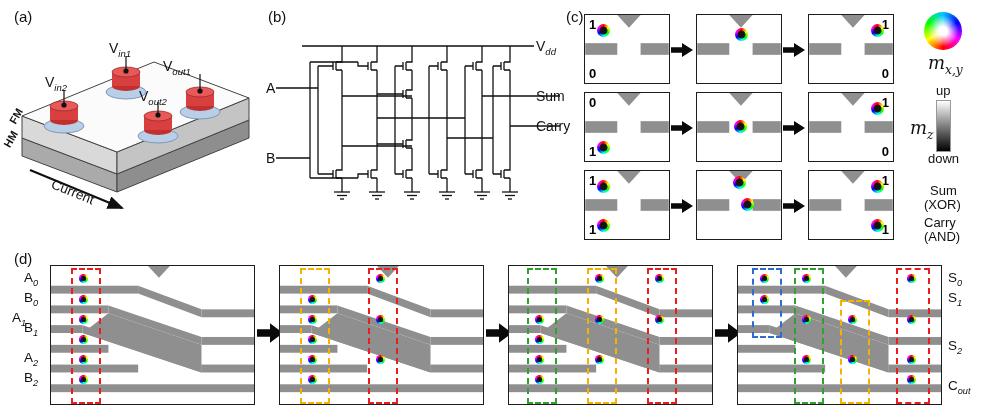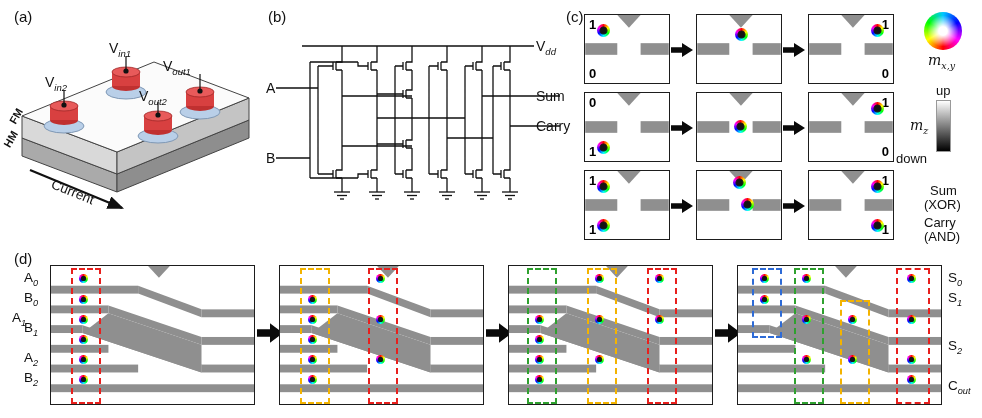--- a/index.html
+++ b/index.html
@@ -24,21 +24,21 @@
   .sk9{width:9px;height:9px;}
   
   .barrow{position:absolute;background:#0a0a0a;
       clip-path:polygon(0 33%,50% 33%,50% 6%,100% 50%,50% 94%,50% 67%,0 67%);}
   
   .wheel{position:absolute;border-radius:50%;
       background:
         radial-gradient(circle,#ffffff 0 16%,rgba(255,255,255,0) 58%),
         conic-gradient(#00c8ff,#0000ff,#ff00ff,#ff0000,#ffff00,#00ff00,#00c8ff);}
   .mzbar{position:absolute;background:linear-gradient(180deg,#ffffff,#000000);border:1px solid #999;}
-  .mathlab{position:absolute;font-family:"DejaVu Serif",serif;font-style:italic;font-size:14px;white-space:nowrap;}
+  .mathlab{position:absolute;font-family:"DejaVu Serif",serif;font-style:italic;font-size:18px;white-space:nowrap;}
   
   .dbox{position:absolute;width:205px;height:140px;background:#fff;border:1.6px solid #1d1d1d;box-sizing:border-box;overflow:hidden;}
   .dbox svg{position:absolute;left:0;top:0;width:100%;height:100%;}
   .hl{position:absolute;border:2px dashed;background:transparent;}
   .hl.red{border-color:#e8201d;}
   .hl.yellow{border-color:#f3b300;}
   .hl.green{border-color:#2fa12f;}
   .hl.blue{border-color:#2e6bd6;}
   .sidelab{position:absolute;font-size:13.5px;white-space:nowrap;line-height:1.1;}
 </style>
@@ -271,21 +271,21 @@
     <span class="clab" style="right:4px;bottom:3px">1</span>
     <span class="sk sk13" style="left:62px;top:9px"></span>
     <span class="sk sk13" style="left:62px;top:48px"></span>
   </div>
 
   <div class="wheel" style="left:924px;top:12px;width:38px;height:38px"></div>
   <div class="mathlab" style="left:928px;top:52px"><span>m</span><sub>x,y</sub></div>
   <div class="lbl" style="left:936px;top:84px;font-size:13px">up</div>
   <div class="mzbar" style="left:936px;top:100px;width:13px;height:50px"></div>
   <div class="mathlab" style="left:910px;top:117px"><span>m</span><sub>z</sub></div>
-  <div class="lbl" style="left:896px;top:152px;font-size:13px">down</div>
+  <div class="lbl" style="left:928px;top:152px;font-size:13px">down</div>
   <div class="lbl" style="left:930px;top:184px;font-size:13px">Sum</div>
   <div class="lbl" style="left:924px;top:198px;font-size:13px">(XOR)</div>
   <div class="lbl" style="left:924px;top:216px;font-size:13px">Carry</div>
   <div class="lbl" style="left:924px;top:230px;font-size:13px">(AND)</div>
 
   <div class="tag" style="left:14px;top:250px">(d)</div>
 
   <div class="sidelab" style="left:24px;top:271px"><span>A</span><sub>0</sub></div>
   <div class="sidelab" style="left:24px;top:291px"><span>B</span><sub>0</sub></div>
   <div class="sidelab" style="left:12px;top:311px"><span>A</span><sub>1</sub></div>

